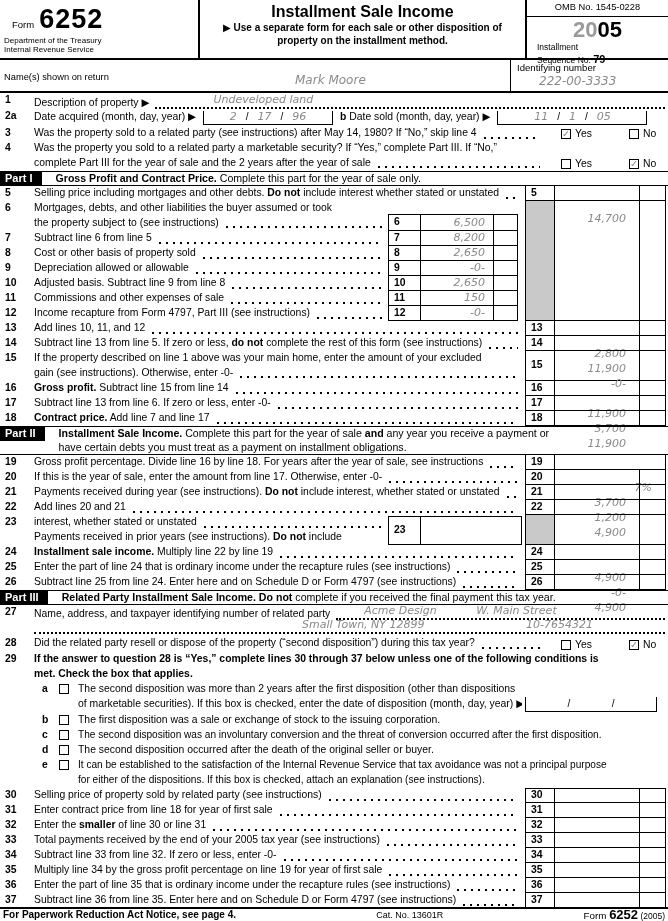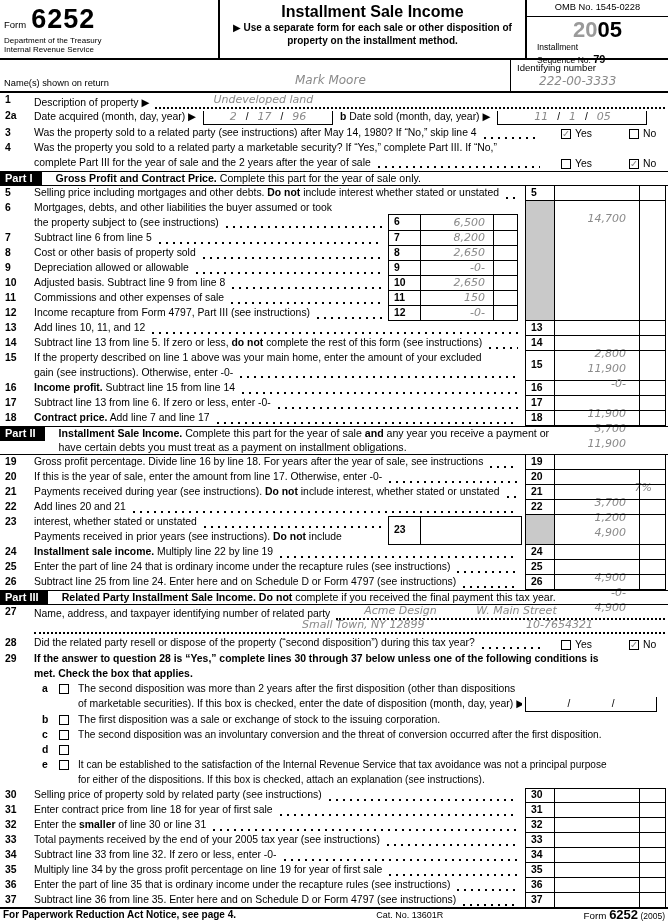--- a/index.html
+++ b/index.html
@@ -5,37 +5,37 @@
   :root{ --hw:#8a8a8a; --shade:#c9c9c9; --ink:#000; }
   *{box-sizing:border-box;margin:0;padding:0;}
   html,body{background:#fff;}
   .page{width:668px;height:921px;background:#fff;position:relative;
         font-family:"Liberation Sans","DejaVu Sans",sans-serif;font-size:10.4px;color:var(--ink);line-height:1.2;overflow:hidden;}
   b{font-weight:bold;}
   .hw{font-family:"DejaVu Sans",sans-serif;font-style:italic;color:var(--hw);font-size:11px;white-space:nowrap;}
 
   
   .hdr{display:flex;height:60px;border-bottom:2px solid #000;}
-  .hdr-left{width:220px;border-right:2px solid #000;position:relative;padding:3px 4px;}
+  .hdr-left{width:200px;border-right:2px solid #000;position:relative;padding:3px 12px;}
   .formword{font-size:9.5px;}
   .formnum{font-size:27px;font-weight:bold;letter-spacing:1px;margin-left:5px;}
   .dept{font-size:8px;position:absolute;left:4px;bottom:3px;line-height:1.2;}
   .hdr-center{flex:1;text-align:center;padding-top:2px;}
   .hdr-title{font-size:16px;font-weight:bold;}
   .hdr-sub{font-size:10px;font-weight:bold;line-height:1.3;}
   .hdr-right{width:143px;border-left:2px solid #000;text-align:center;}
   .omb{font-size:9.3px;padding:2px 0 3px;border-bottom:1px solid #000;}
   .year{font-size:22px;font-weight:bold;line-height:1;margin-top:2px;}
   .y20{color:#9a9a9a;}
   .attach{text-align:left;padding-left:10px;font-size:8.5px;line-height:1.25;margin-top:1px;}
   .attach b{font-size:11px;}
 
   
   .name-row{display:flex;height:33px;border-bottom:2px solid #000;}
-  .nr-left{flex:1;position:relative;font-size:9.3px;padding:18px 4px;}
+  .nr-left{flex:1;position:relative;font-size:9.3px;padding:12px 4px;}
   .nr-left .hw{position:absolute;left:295px;top:13px;font-size:12px;}
   .nr-right{width:158px;border-left:1.5px solid #000;position:relative;font-size:9.6px;padding:2px 6px;}
   .nr-right .hw{position:absolute;left:28px;top:14px;font-size:12px;}
 
   
   .row{position:relative;}
   .rnum{position:absolute;left:5px;top:1px;width:27px;font-weight:bold;}
   .lbl{position:absolute;left:34px;top:1px;right:146px;}
   .lbl.innerw{right:282px;}
   .lbl.ynw{right:124px;}
@@ -431,21 +431,21 @@
           <div class="rc-amt">
             <span class="hw">-0-</span>
           </div>
           <div class="rc-cents"></div>
         </div>
       </div>
       <div class="row" style="height: 15px;">
         <span class="rnum">16</span>
         <div class="lbl">
           <div class="lline">
-            <span><b>Income profit.</b><span> Subtract line 15 from line 14</span></span>
+            <span><b>Gross profit.</b><span> Subtract line 15 from line 14</span></span>
             <span class="leaders"></span>
           </div>
         </div>
         <div class="rc bb">
           <div class="rc-num">16</div>
           <div class="rc-amt">
             <span class="hw">11,900</span>
           </div>
           <div class="rc-cents"></div>
         </div>
@@ -715,20 +715,25 @@
           <div class="lline">
             <span><span>The second disposition was an involuntary conversion and the threat of conversion occurred after the first disposition.</span></span>
           </div>
         </div>
       </div>
       <div class="row" style="height: 15px;">
         <span class="optletter">d</span>
         <span class="optcb">
           <span class="cb"></span>
         </span>
+        <div class="lbl" style="left: 78px; right: 4px;">
+          <div class="lline">
+            <span><span>The second disposition occurred after the death of the original seller or buyer.</span></span>
+          </div>
+        </div>
       </div>
       <div class="row tight" style="height: 30px;">
         <span class="optletter">e</span>
         <span class="optcb">
           <span class="cb"></span>
         </span>
         <div class="lbl" style="left: 78px; right: 4px;">
           <div class="lline">
             <span><span>It can be established to the satisfaction of the Internal Revenue Service that tax avoidance was not a principal purpose</span></span>
           </div>

